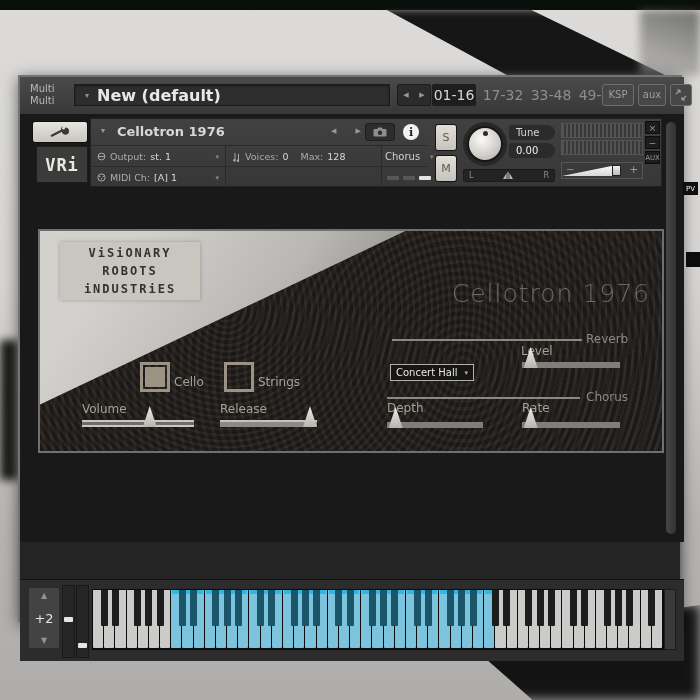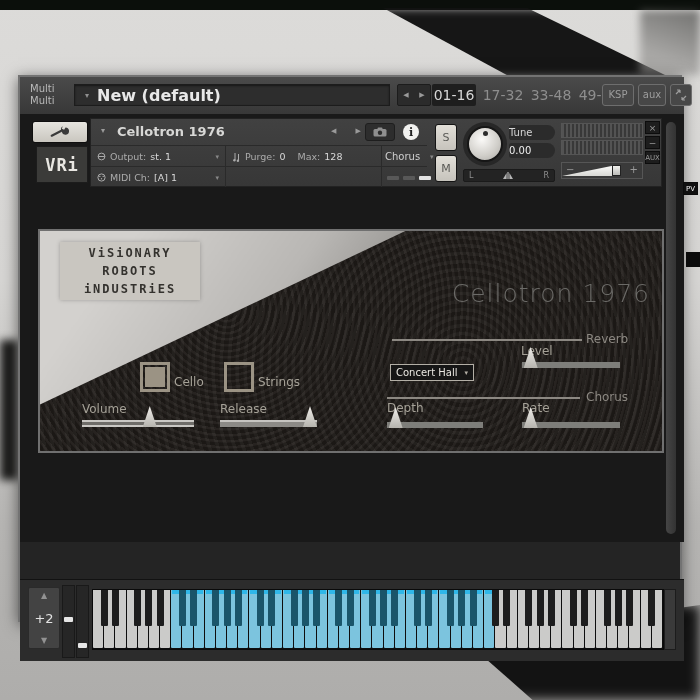--- a/index.html
+++ b/index.html
@@ -82,21 +82,21 @@
   .purge-leds span.on{background:#e3e3e3;}
   .sm-btn{left:344px;width:22px;height:27px;background:linear-gradient(180deg,#e2dfd8,#c6c3bc);border:1px solid #141414;
     border-radius:3px;color:#5a5a56;font-size:11px;display:flex;align-items:center;justify-content:center;box-sizing:border-box;}
   .s-btn{top:5px;} .m-btn{top:36px;}
   .knob-wrap{left:372px;top:3px;width:44px;height:44px;border-radius:50%;background:#272727;
     display:flex;align-items:center;justify-content:center;}
   .knob{width:36px;height:36px;border-radius:50%;background:radial-gradient(circle at 40% 35%,#fbfaf8,#cfcdc8 60%,#a8a6a2);
     border:2px solid #161616;box-sizing:border-box;position:relative;}
   .knob-dot{position:absolute;left:50%;top:3px;width:5px;height:5px;margin-left:-2.5px;border-radius:50%;background:#2c2c2c;}
   .pill{left:418px;width:46px;height:15px;background:#2b2b2b;border-radius:3px 8px 8px 3px;color:#d4d4d4;
-    font-size:10px;display:flex;align-items:center;box-sizing:border-box;}
+    font-size:10px;display:flex;align-items:center;padding-left:7px;box-sizing:border-box;}
   .tune-pill{top:6px;} .tuneval-pill{top:24px;color:#efefef;}
   .pan-strip{left:372px;top:50px;width:92px;height:13px;background:#232323;border:1px solid #1a1a1a;border-radius:2px;
     display:flex;align-items:center;justify-content:space-between;padding:0 5px;box-sizing:border-box;color:#8f8f8f;font-size:8px;}
   .meter{left:470px;width:82px;height:15px;background:#2a2a2a;border:1px solid #555;box-sizing:border-box;
     background-image:repeating-linear-gradient(90deg,#535353 0 2px,#383838 2px 4px);}
   .meter1{top:4px;} .meter2{top:21px;}
   .master-fader{left:470px;top:43px;width:82px;height:17px;background:#3a3a3a;border:1px solid #565656;box-sizing:border-box;
     color:#9a9a9a;font-size:10px;}
   .master-fader .minus{position:absolute;left:4px;top:1px;} .master-fader .plus{position:absolute;right:4px;top:1px;}
   .fader-wedge{position:absolute;left:0;bottom:2px;height:11px;background:linear-gradient(180deg,#fdfdfc,#d8d8d4);
@@ -260,21 +260,21 @@
           <span>MIDI Ch:</span>
           <span class="val">[A] 1</span>
           <span class="chev">▾</span>
         </div>
         <div class="abs cell cell-voices">
           <svg width="8" height="10" viewBox="0 0 8 10">
             <path d="M2 1 v7 M5.5 2 v6.5" stroke="#ababab" stroke-width="1"></path>
             <circle cx="1.4" cy="8.3" r="1.2" fill="#ababab"></circle>
               <circle cx="4.9" cy="8.8" r="1.2" fill="#ababab"></circle>
           </svg>
-          <span>Purge:</span>
+          <span>Voices:</span>
           <span class="val">0</span>
           <span style="margin-left:8px">Max:</span>
           <span class="val">128</span>
         </div>
         <div class="abs purge-cell">
           <span>Chorus</span>
           <span class="chev" style="margin-left:10px;font-size:7px;color:#888">▾</span>
         </div>
         <div class="abs purge-leds">
           <span></span>

